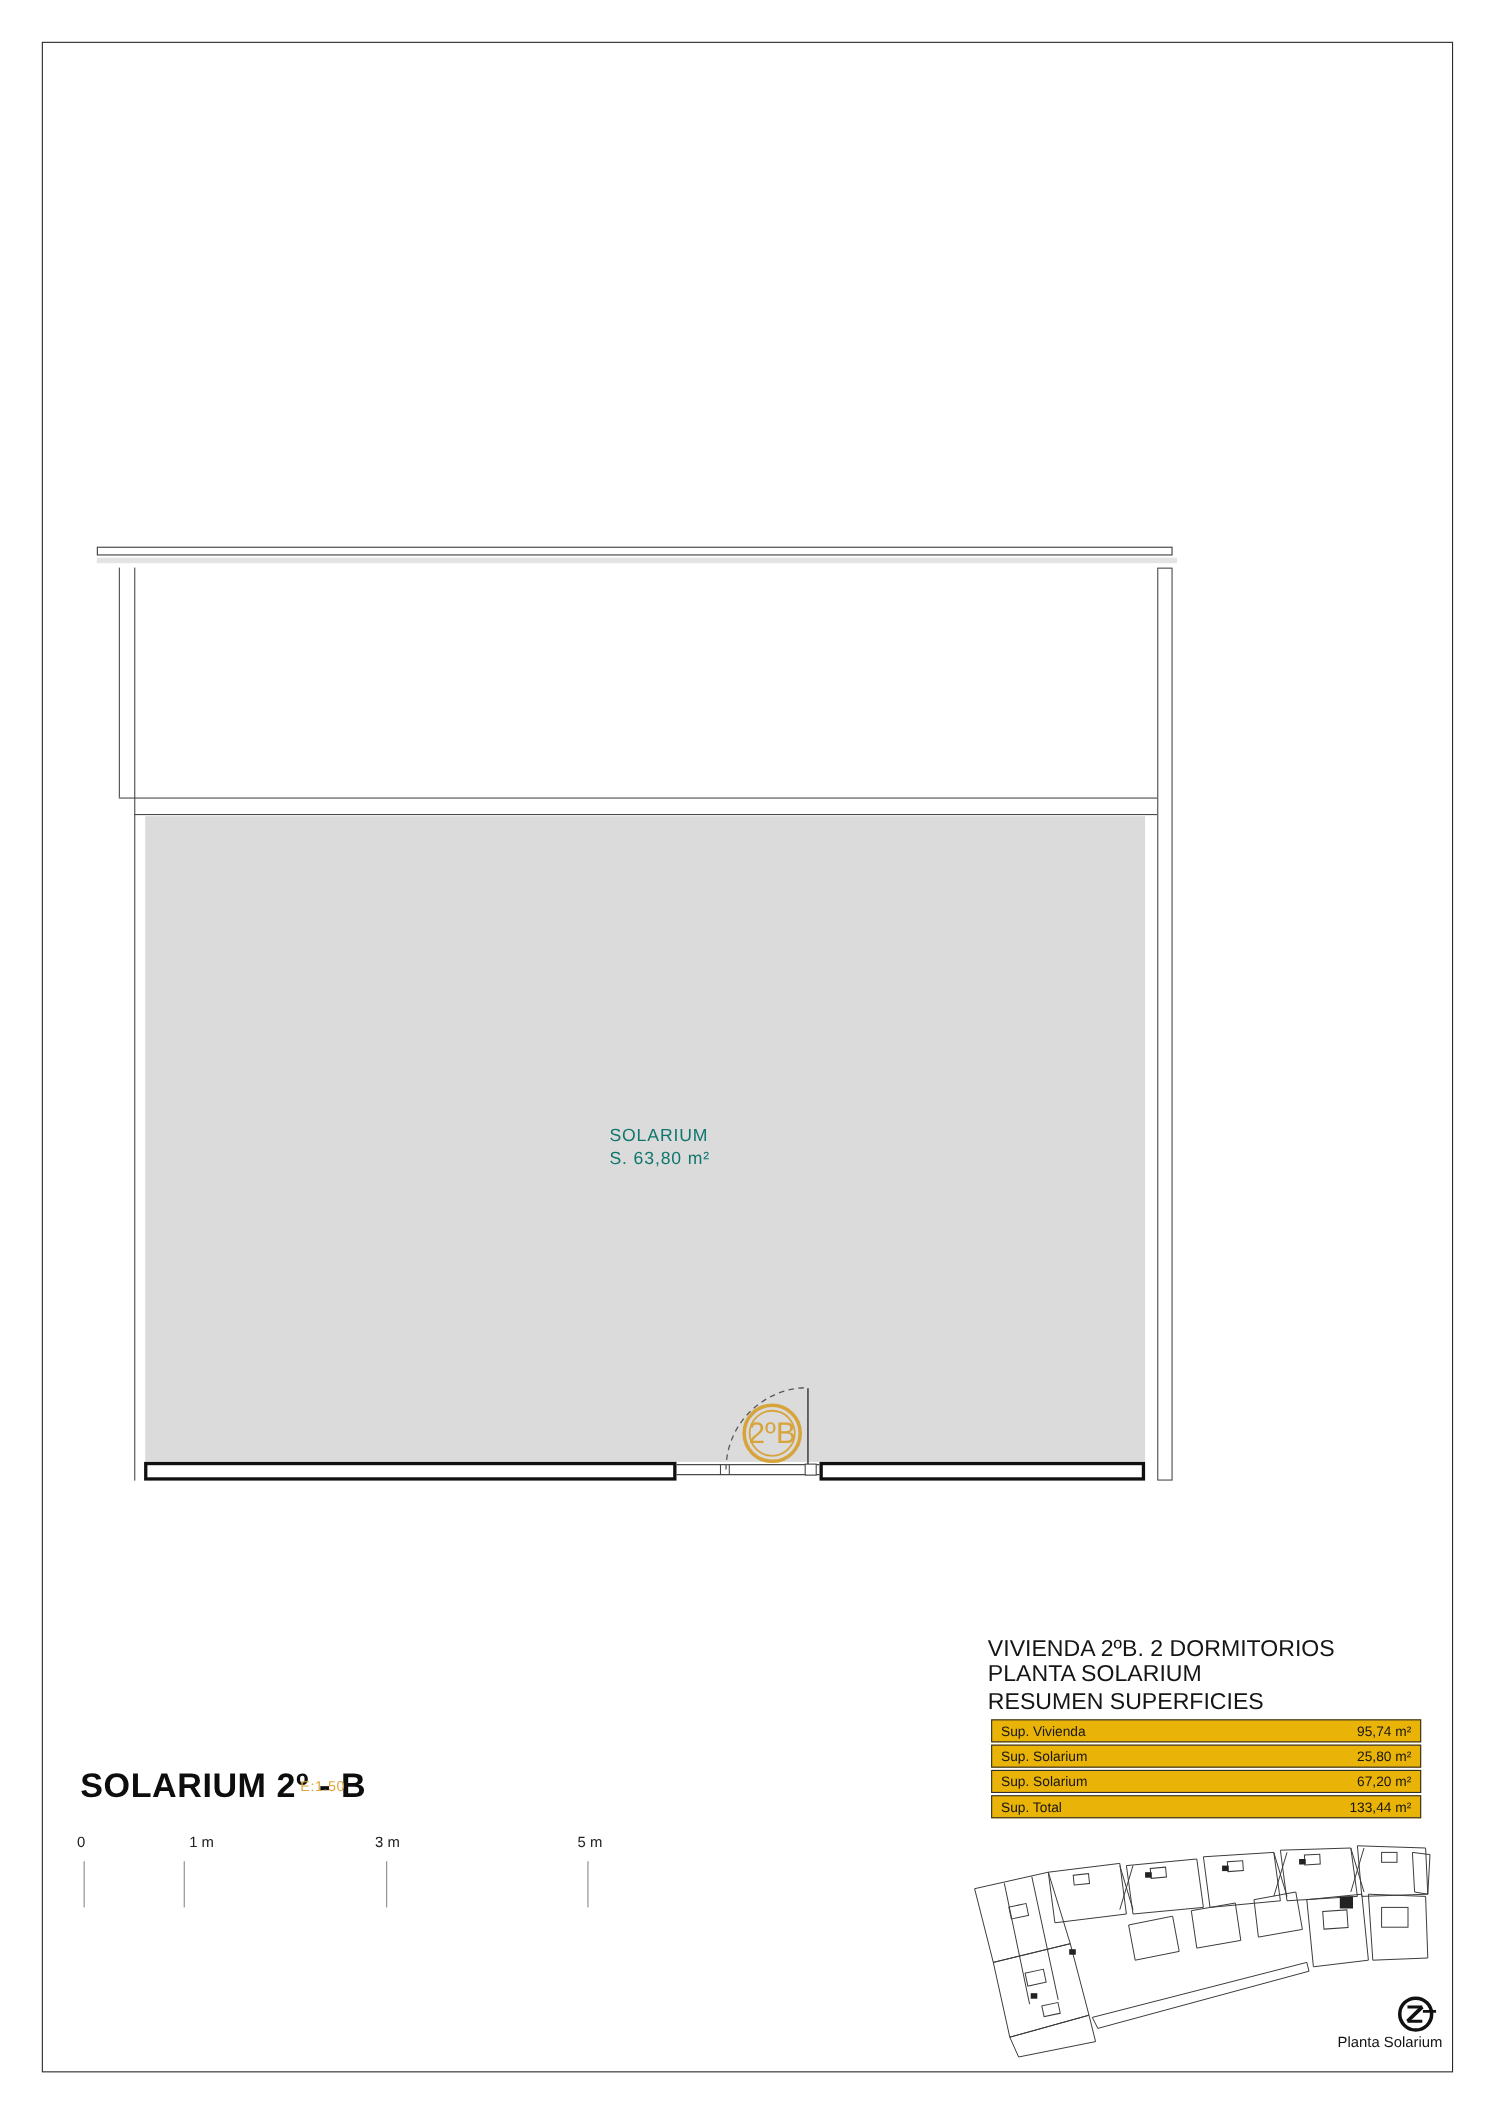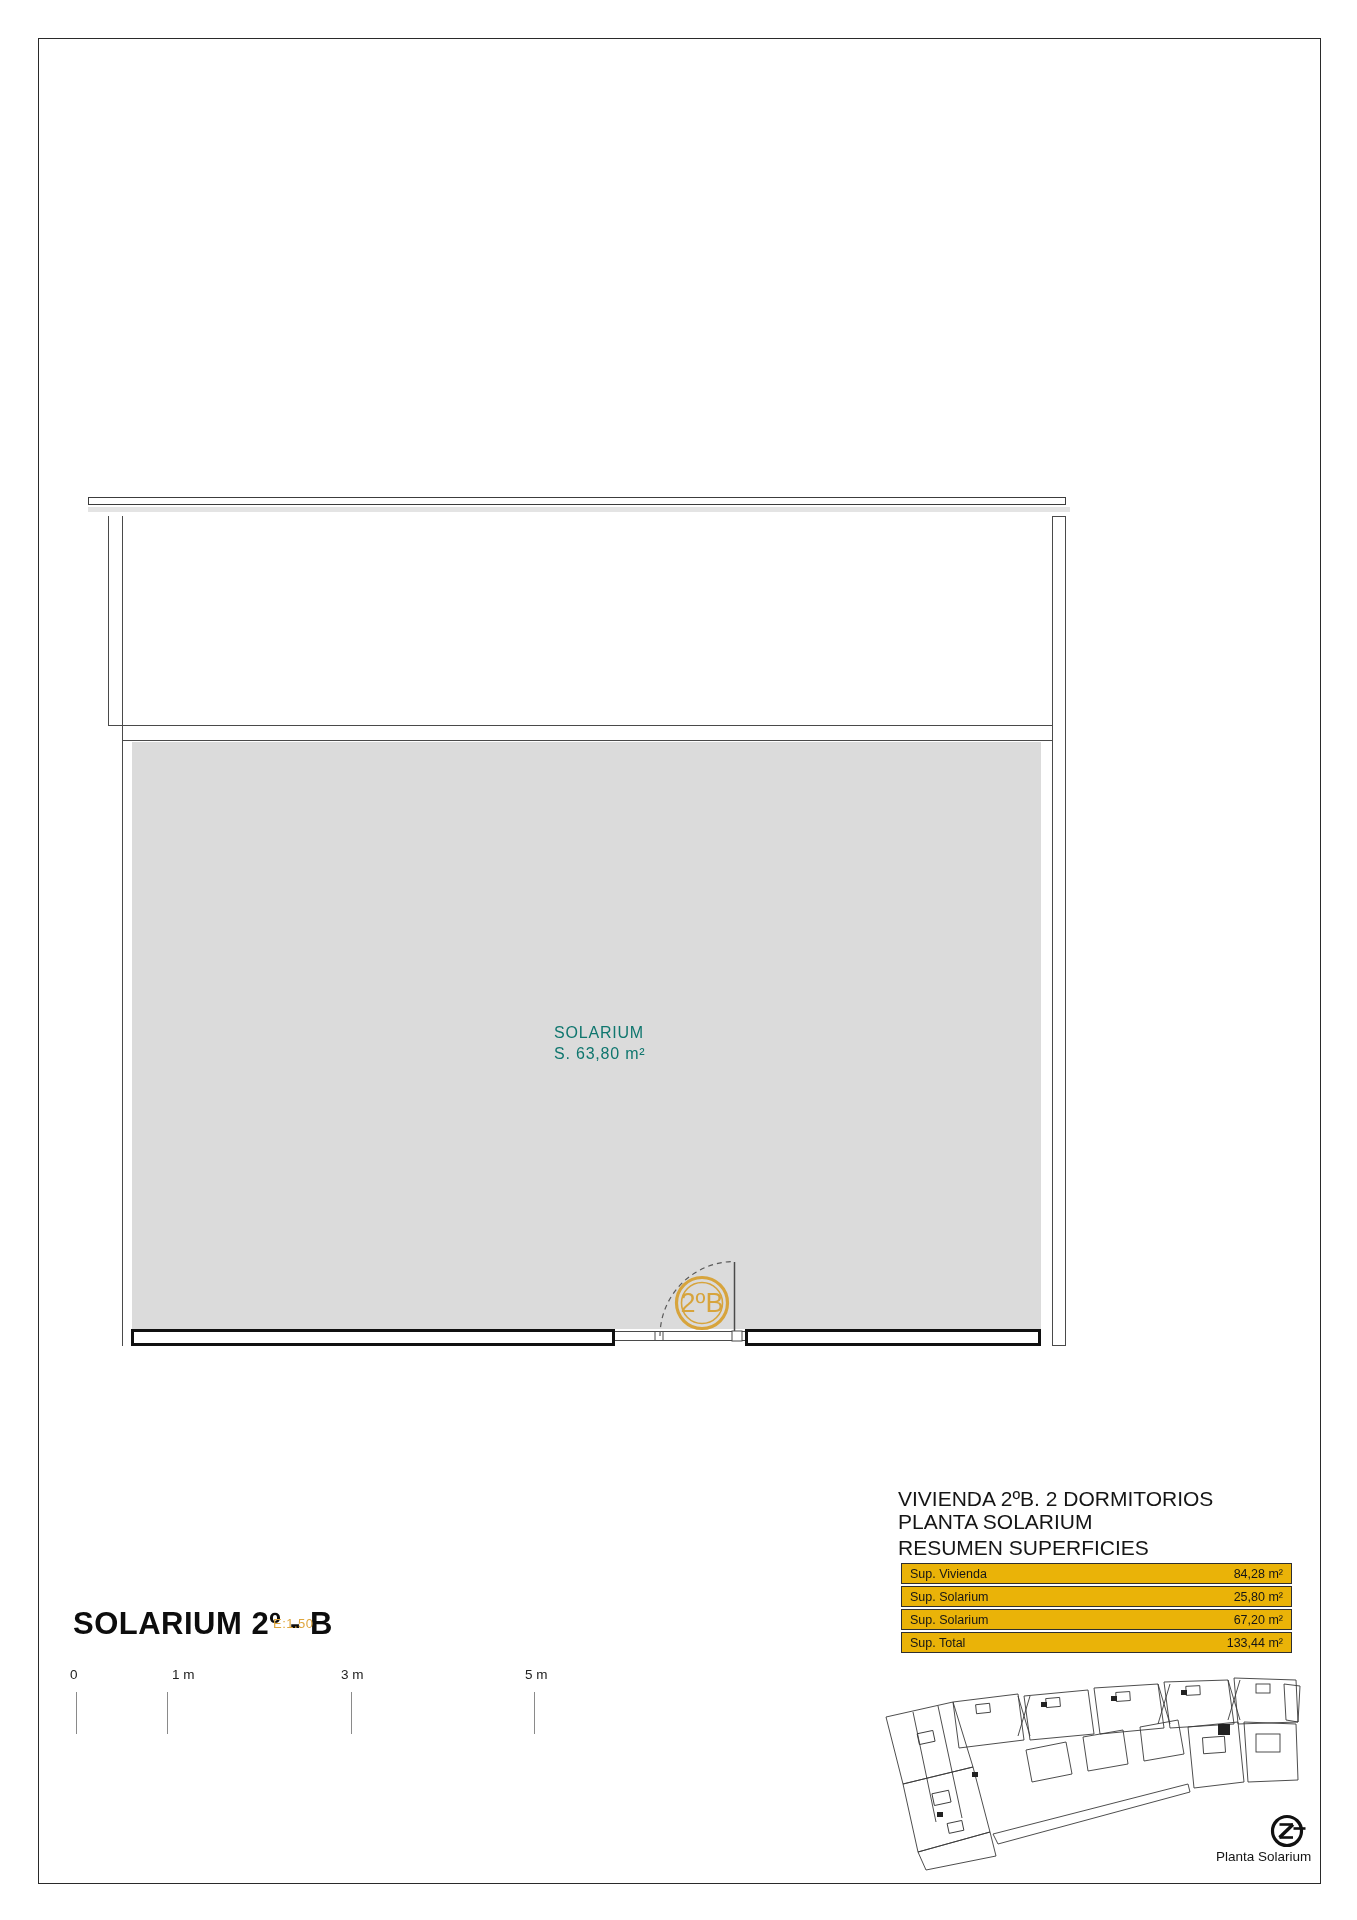--- a/index.html
+++ b/index.html
@@ -95,21 +95,21 @@
 
 <div class="abs sum-head">
   <span style="display:block;">VIVIENDA 2ºB. 2 DORMITORIOS</span>
   <span style="display:block;">PLANTA SOLARIUM</span>
   <span class="l3">RESUMEN SUPERFICIES</span>
 </div>
 
 <div class="abs sum-table">
   <div class="sum-row">
     <span>Sup. Vivienda</span>
-    <span>84,28 m²</span>
+    <span>95,74 m²</span>
   </div>
   <div class="sum-row">
     <span>Sup. Solarium</span>
     <span>25,80 m²</span>
   </div>
   <div class="sum-row">
     <span>Sup. Solarium</span>
     <span>67,20 m²</span>
   </div>
   <div class="sum-row">

